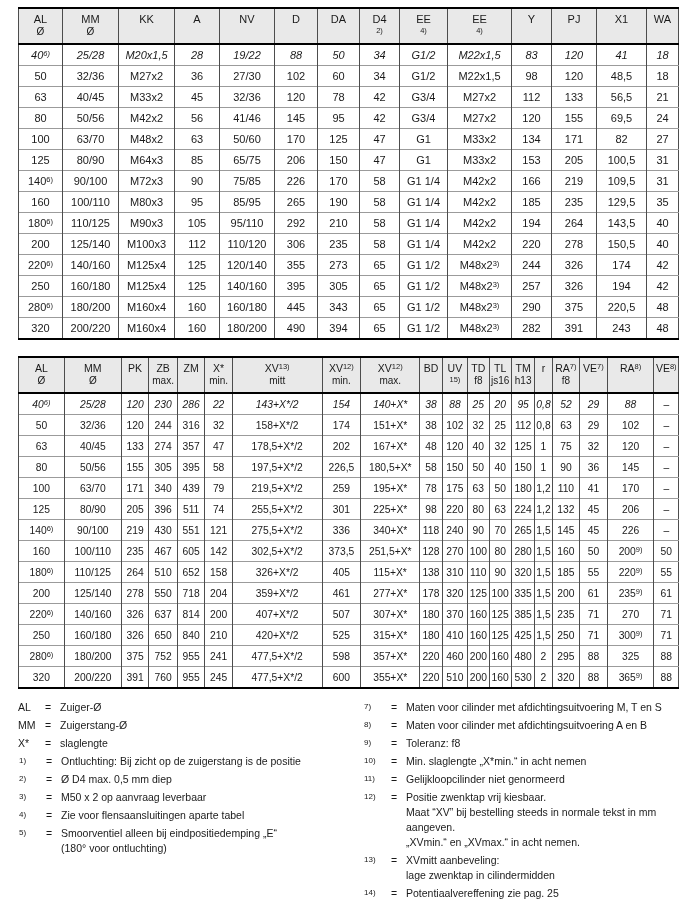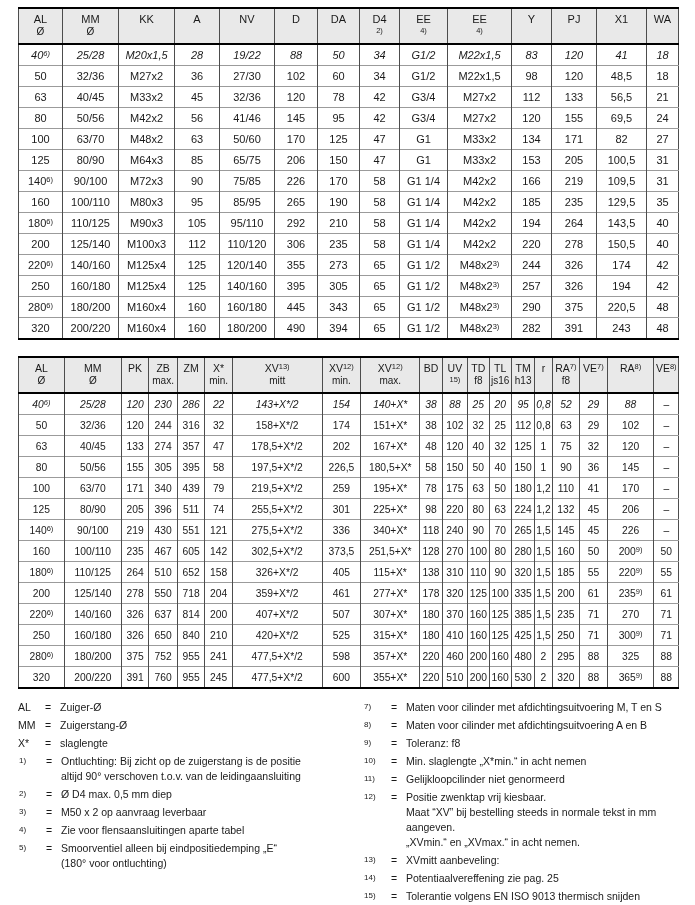--- a/index.html
+++ b/index.html
@@ -745,21 +745,20 @@
         <div class="fn">
           <span class="fn-m">X*</span>
           <div class="fn-b">
             <div class="fn-l"><span class="eq">=</span>slaglengte</div>
           </div>
         </div>
         <div class="fn">
           <span class="fn-m sup">1)</span>
           <div class="fn-b">
             <div class="fn-l"><span class="eq">=</span>Ontluchting: Bij zicht op de zuigerstang is de positie</div>
-            <div class="fn-l"><span class="eq"></span>altijd 90° verschoven t.o.v. van de leidingaansluiting</div>
           </div>
         </div>
         <div class="fn">
           <span class="fn-m sup">2)</span>
           <div class="fn-b">
             <div class="fn-l"><span class="eq">=</span>Ø D4 max. 0,5 mm diep</div>
           </div>
         </div>
         <div class="fn">
           <span class="fn-m sup">3)</span>
@@ -818,20 +817,21 @@
             <div class="fn-l"><span class="eq">=</span>Positie zwenktap vrij kiesbaar.</div>
             <div class="fn-l"><span class="eq"></span>Maat “XV” bij bestelling steeds in normale tekst in mm</div>
             <div class="fn-l"><span class="eq"></span>aangeven.</div>
             <div class="fn-l"><span class="eq"></span>„XVmin.“ en „XVmax.“ in acht nemen.</div>
           </div>
         </div>
         <div class="fn">
           <span class="fn-m sup">13)</span>
           <div class="fn-b">
             <div class="fn-l"><span class="eq">=</span>XVmitt aanbeveling:</div>
+            <div class="fn-l"><span class="eq"></span>lage zwenktap in cilindermidden</div>
           </div>
         </div>
         <div class="fn">
           <span class="fn-m sup">14)</span>
           <div class="fn-b">
             <div class="fn-l"><span class="eq">=</span>Potentiaalvereffening zie pag. 25</div>
           </div>
         </div>
         <div class="fn">
           <span class="fn-m sup">15)</span>

